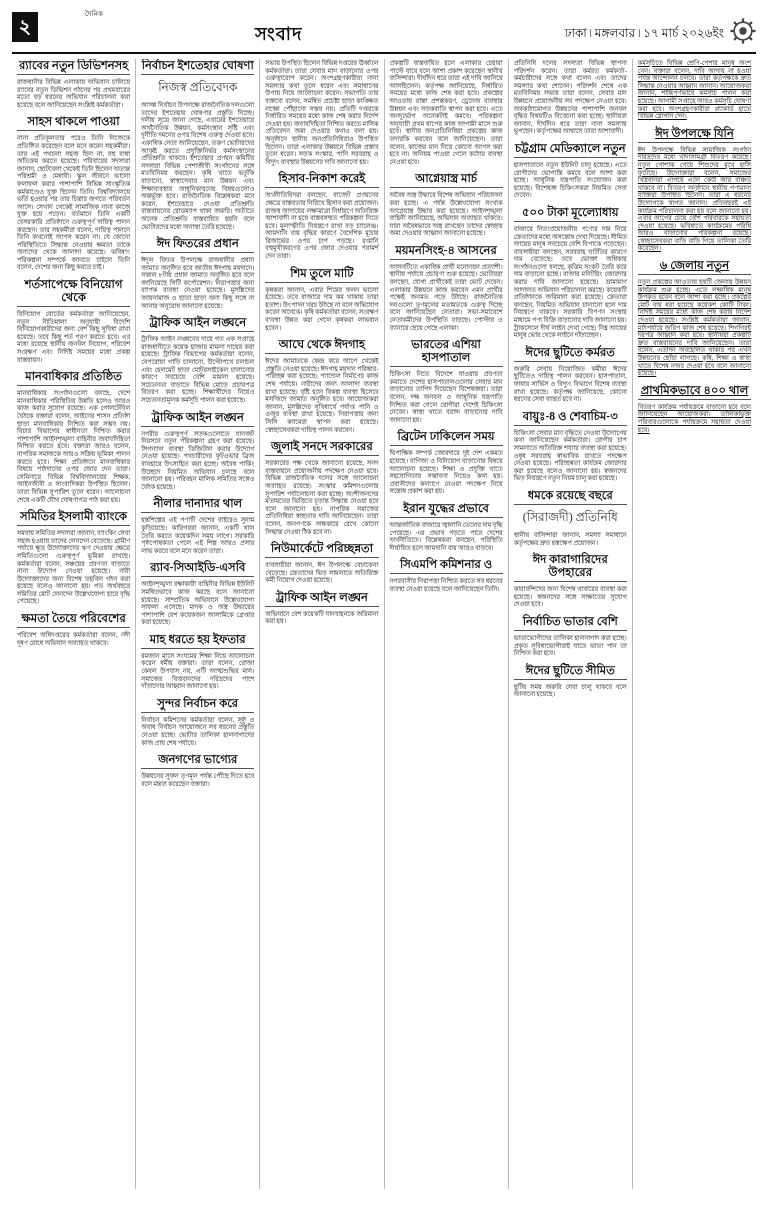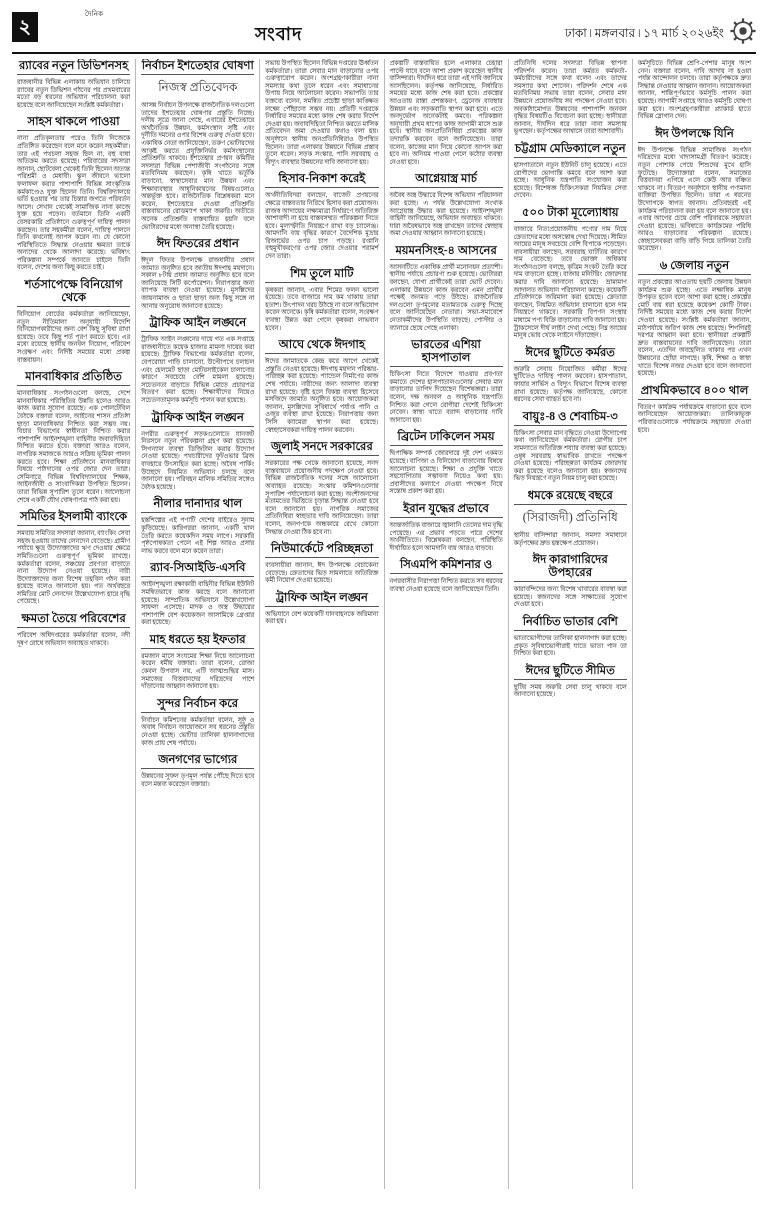--- a/index.html
+++ b/index.html
@@ -93,21 +93,21 @@
     margin-top: 5px;
     height: 1130px;
     gap: 0;
   }
   .col {
     flex: 1 1 0;
     padding: 0 5px;
     border-right: 1px solid #b9b9b9;
     overflow: hidden;
   }
-  .col:last-child { border-right: none; }
+  .col:last-child { border-right: none; text-decoration: underline; }
 
   .hl {
     font-weight: bold;
     text-align: center;
     font-size: 11.5px;
     line-height: 13px;
     margin: 7px 0 3px 0;
     padding-bottom: 2px;
     border-bottom: 1px solid #555;
   }

